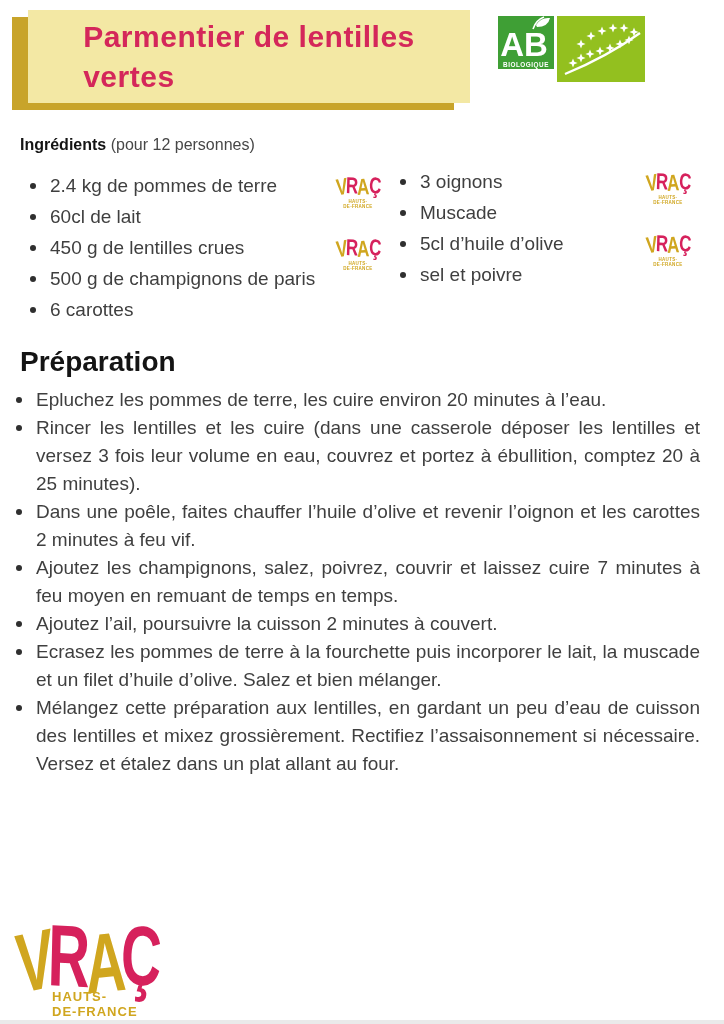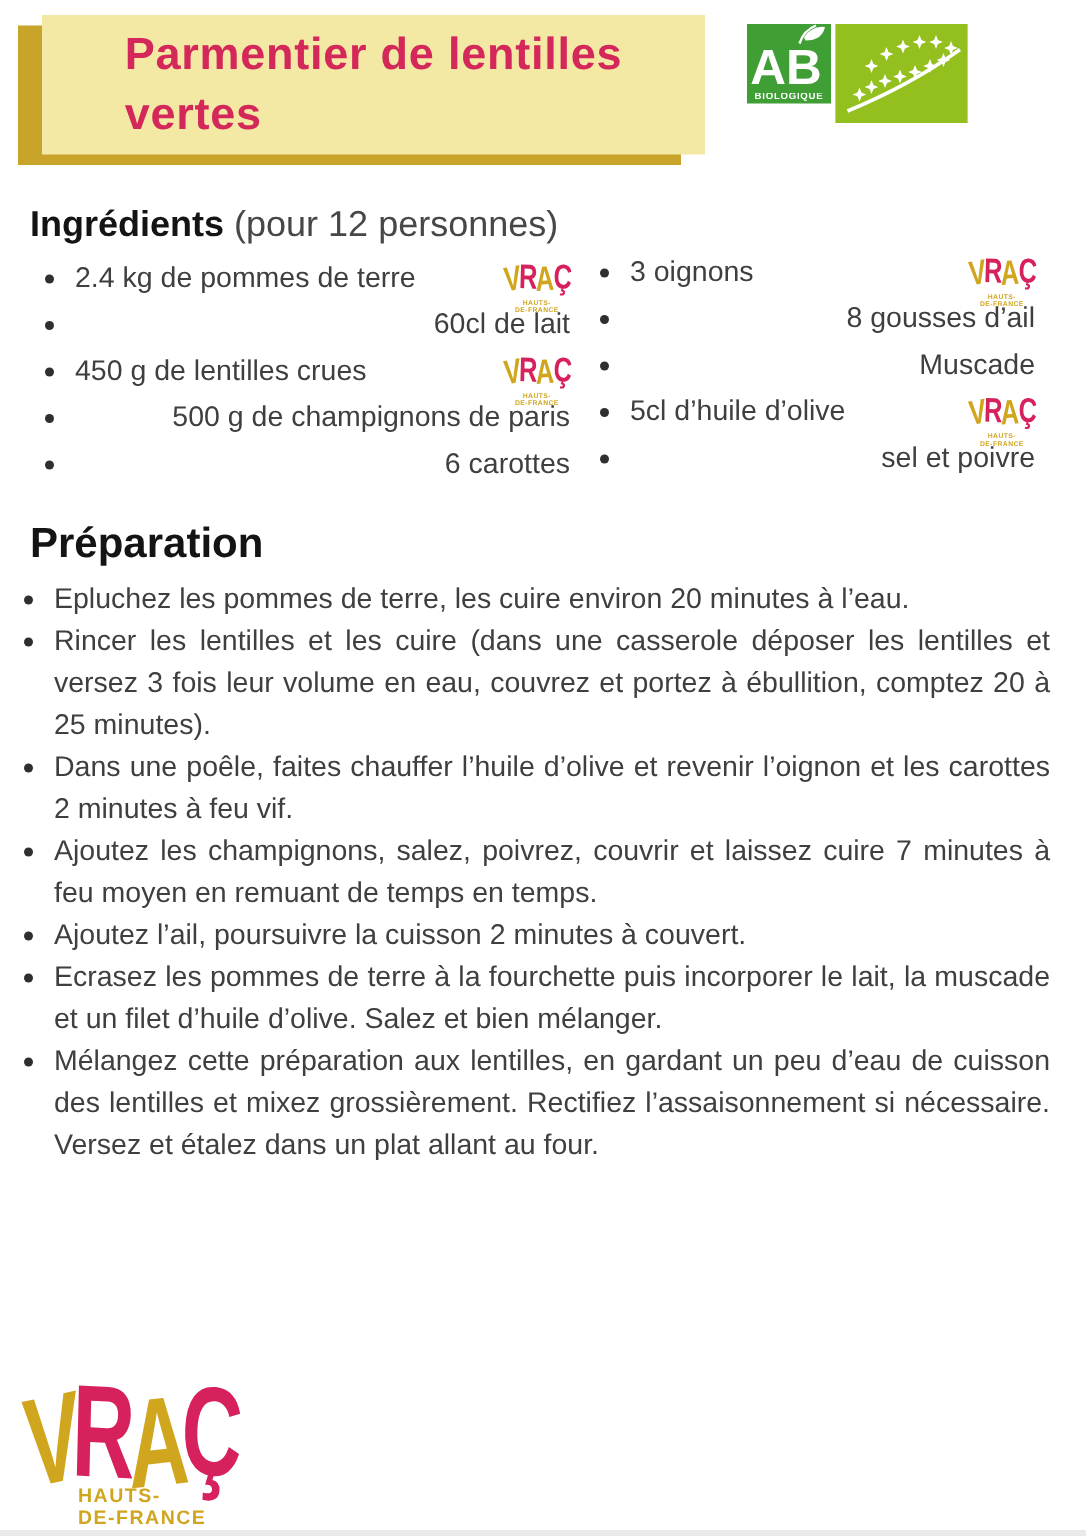--- a/index.html
+++ b/index.html
@@ -25,34 +25,34 @@
   .ab-square{width:56px;height:34px;background:#3f9f35;position:relative;}
   .ab-square svg{display:block;}
   .ab-sub{
     margin-top:2px;background:#3f9f35;color:#ffffff;text-align:center;
     font-size:6.4px;line-height:7.6px;font-weight:bold;letter-spacing:0.5px;padding:1px 0;
   }
   .eu-logo{position:absolute;left:557px;top:16px;width:88px;height:66px;background:#93c01f;}
   .eu-logo svg{display:block;}
 
   
-  .sec-heading{position:absolute;left:20px;margin:0;font-size:24px;color:#141414;}
+  .sec-heading{position:absolute;left:20px;margin:0;font-size:16px;color:#141414;}
   .sec-heading .bold{font-weight:bold;color:#141414;}
   .sec-heading .note{font-weight:normal;color:#474747;}
   #prep-heading{top:346px;font-size:28px;font-weight:bold;}
   #ing-heading{top:136px;}
 
   
   .ing-cols{position:absolute;left:20px;top:170px;width:690px;display:flex;}
   ul.ing-list{list-style:none;margin:0;padding:0;}
   ul.ing-list.left{width:360px;}
   ul.ing-list.right{width:300px;margin-left:10px;margin-top:-4px;}
   ul.ing-list li{
     position:relative;display:flex;align-items:center;height:31px;
-    padding-left:30px;font-size:19px;color:#3f3f3f;justify-content:flex-end;
+    padding-left:30px;font-size:19px;color:#3f3f3f;
   }
   ul.ing-list li::before{
     content:"";position:absolute;left:10px;top:13px;width:6px;height:6px;
     border-radius:50%;background:#2f2f2f;
   }
 
   
   .vrac-badge{margin-left:auto;display:inline-block;text-align:center;margin-top:8px;}
   .vrac-letters{
     display:inline-block;font-weight:bold;font-size:17px;letter-spacing:-1px;
@@ -185,23 +185,20 @@
 
     <ul class="ing-list right">
       <li>
         <span>3 oignons</span>
         <span class="vrac-badge">
           <span class="vrac-letters"><span class="g">V</span><span class="p">R</span><span class="g">A</span><span class="p">Ç</span></span>
           <span class="vrac-region-sm"><span>HAUTS-</span><br><span>DE-FRANCE</span></span>
         </span>
       </li>
       <li>
-        <span>8 gousses d’ail</span>
-      </li>
-      <li>
         <span>Muscade</span>
       </li>
       <li>
         <span>5cl d’huile d’olive</span>
         <span class="vrac-badge">
           <span class="vrac-letters"><span class="g">V</span><span class="p">R</span><span class="g">A</span><span class="p">Ç</span></span>
           <span class="vrac-region-sm"><span>HAUTS-</span><br><span>DE-FRANCE</span></span>
         </span>
       </li>
       <li>

